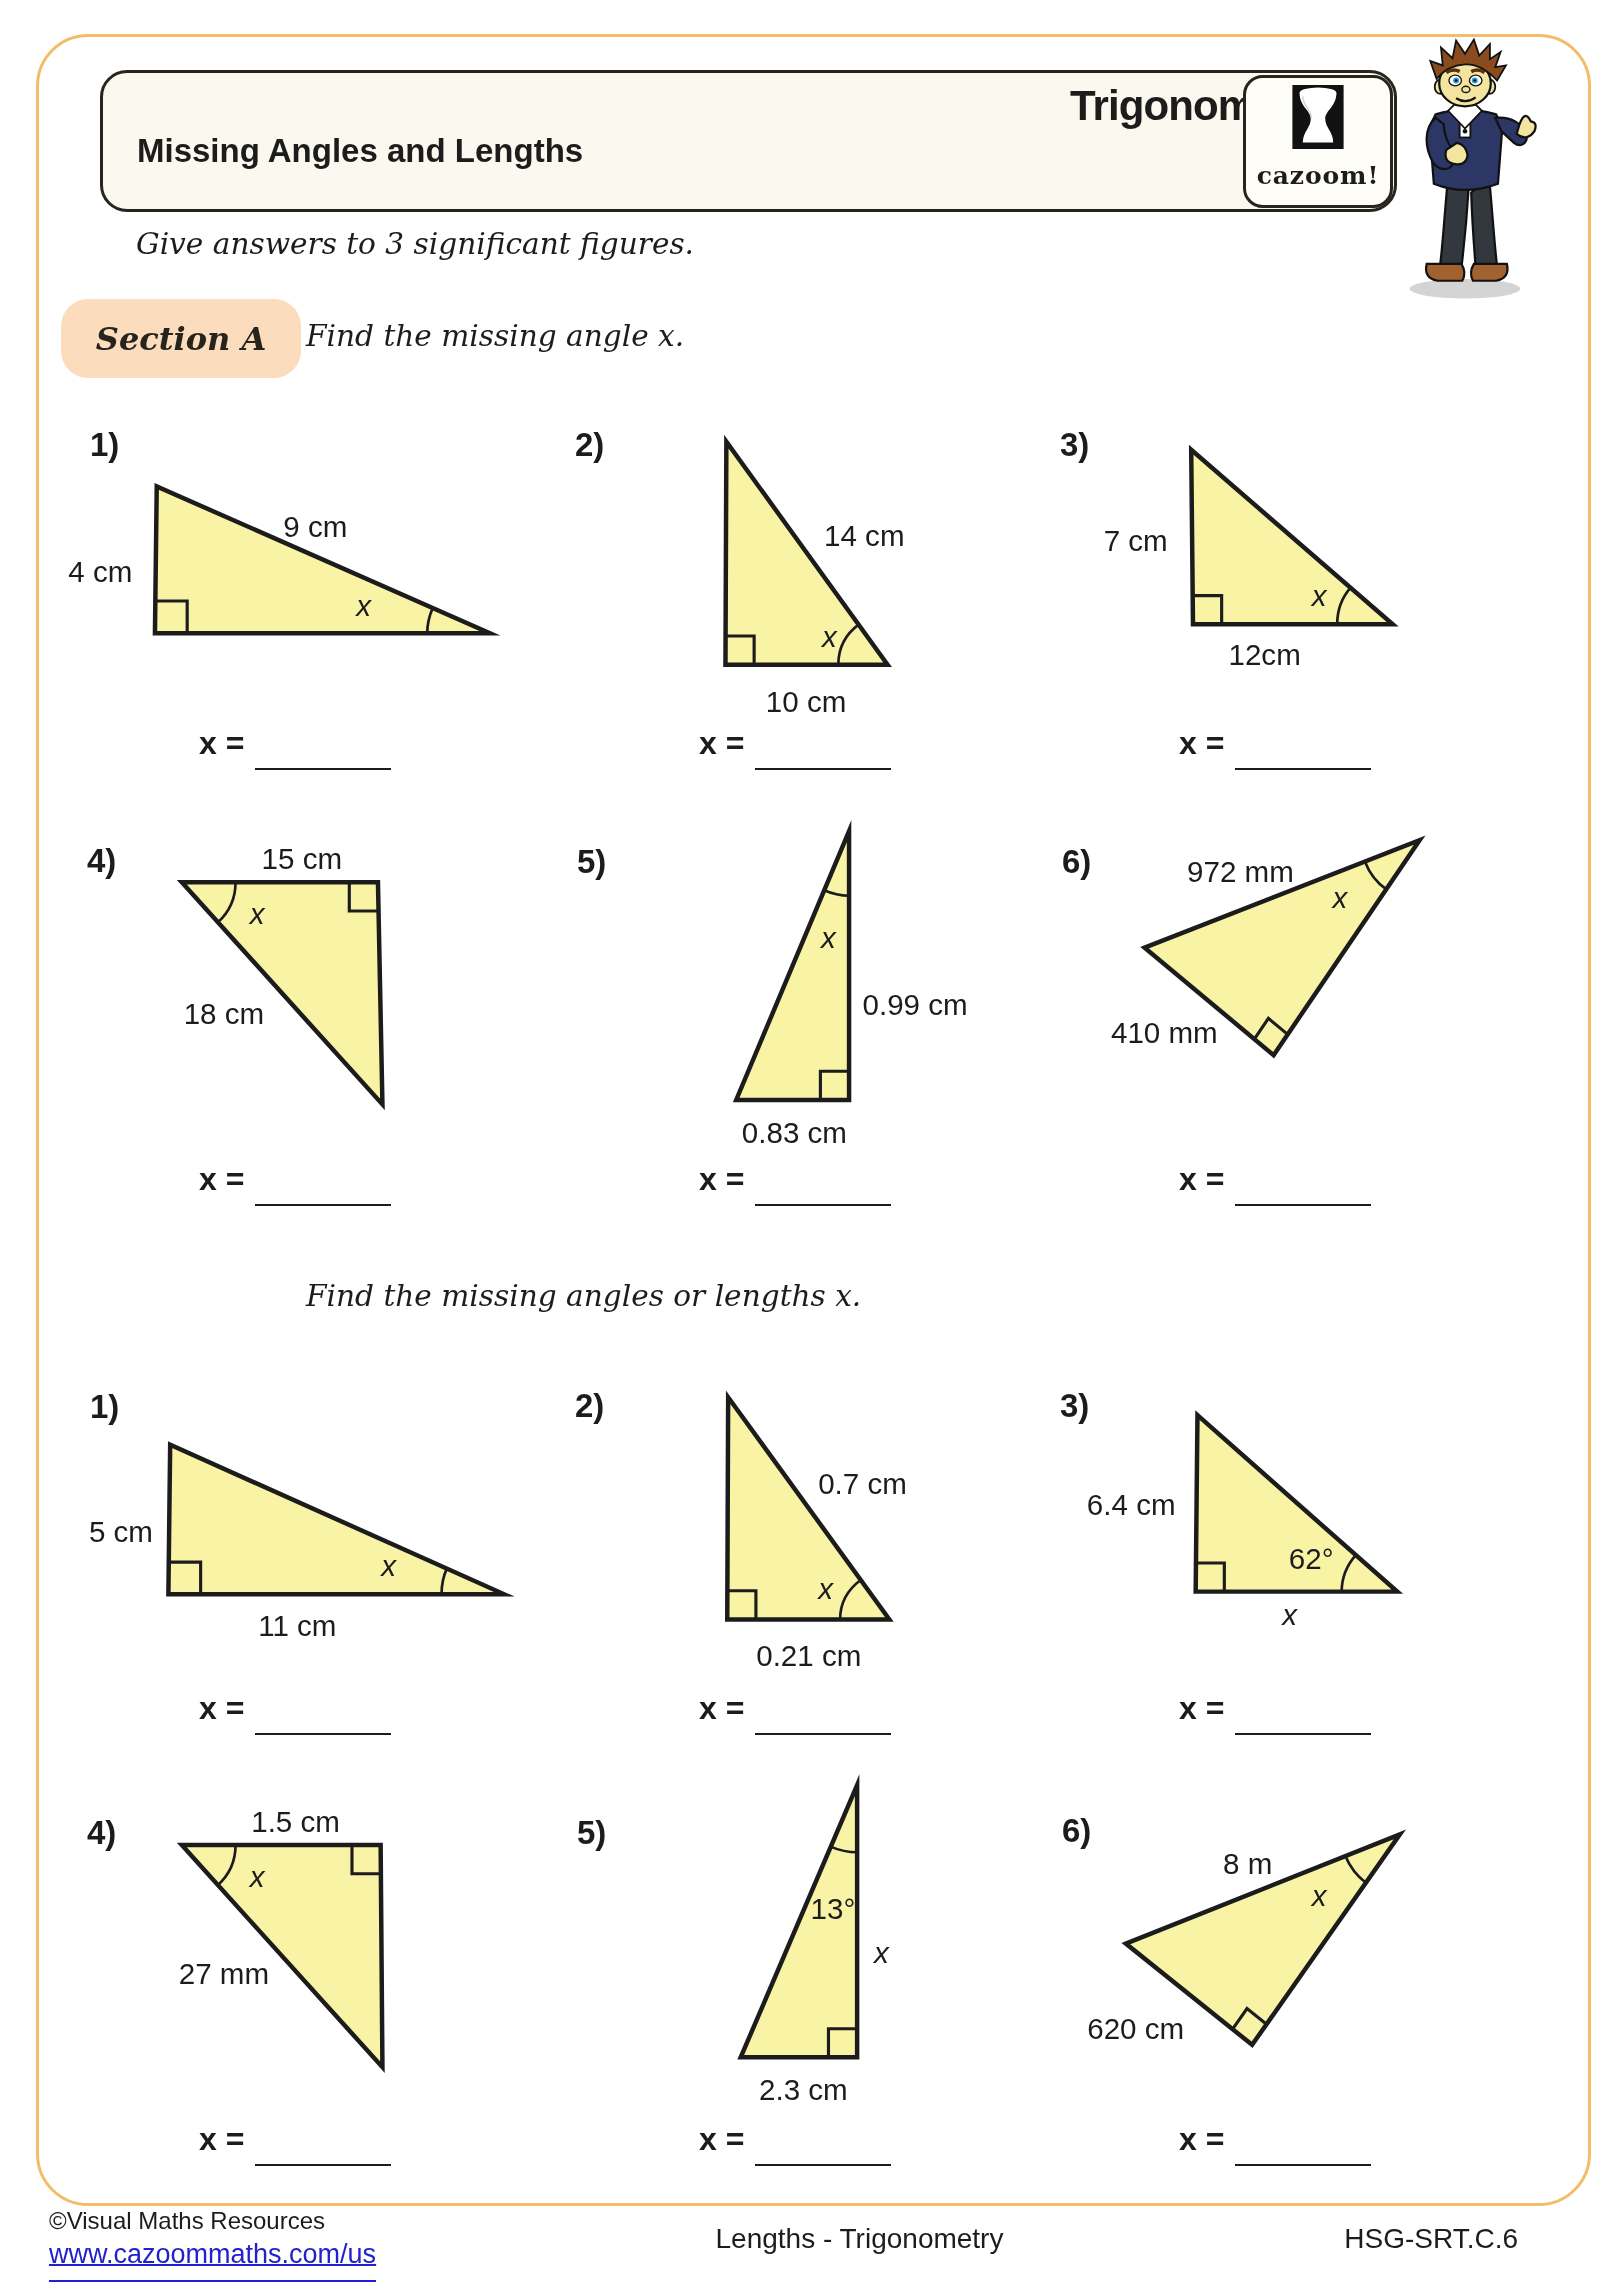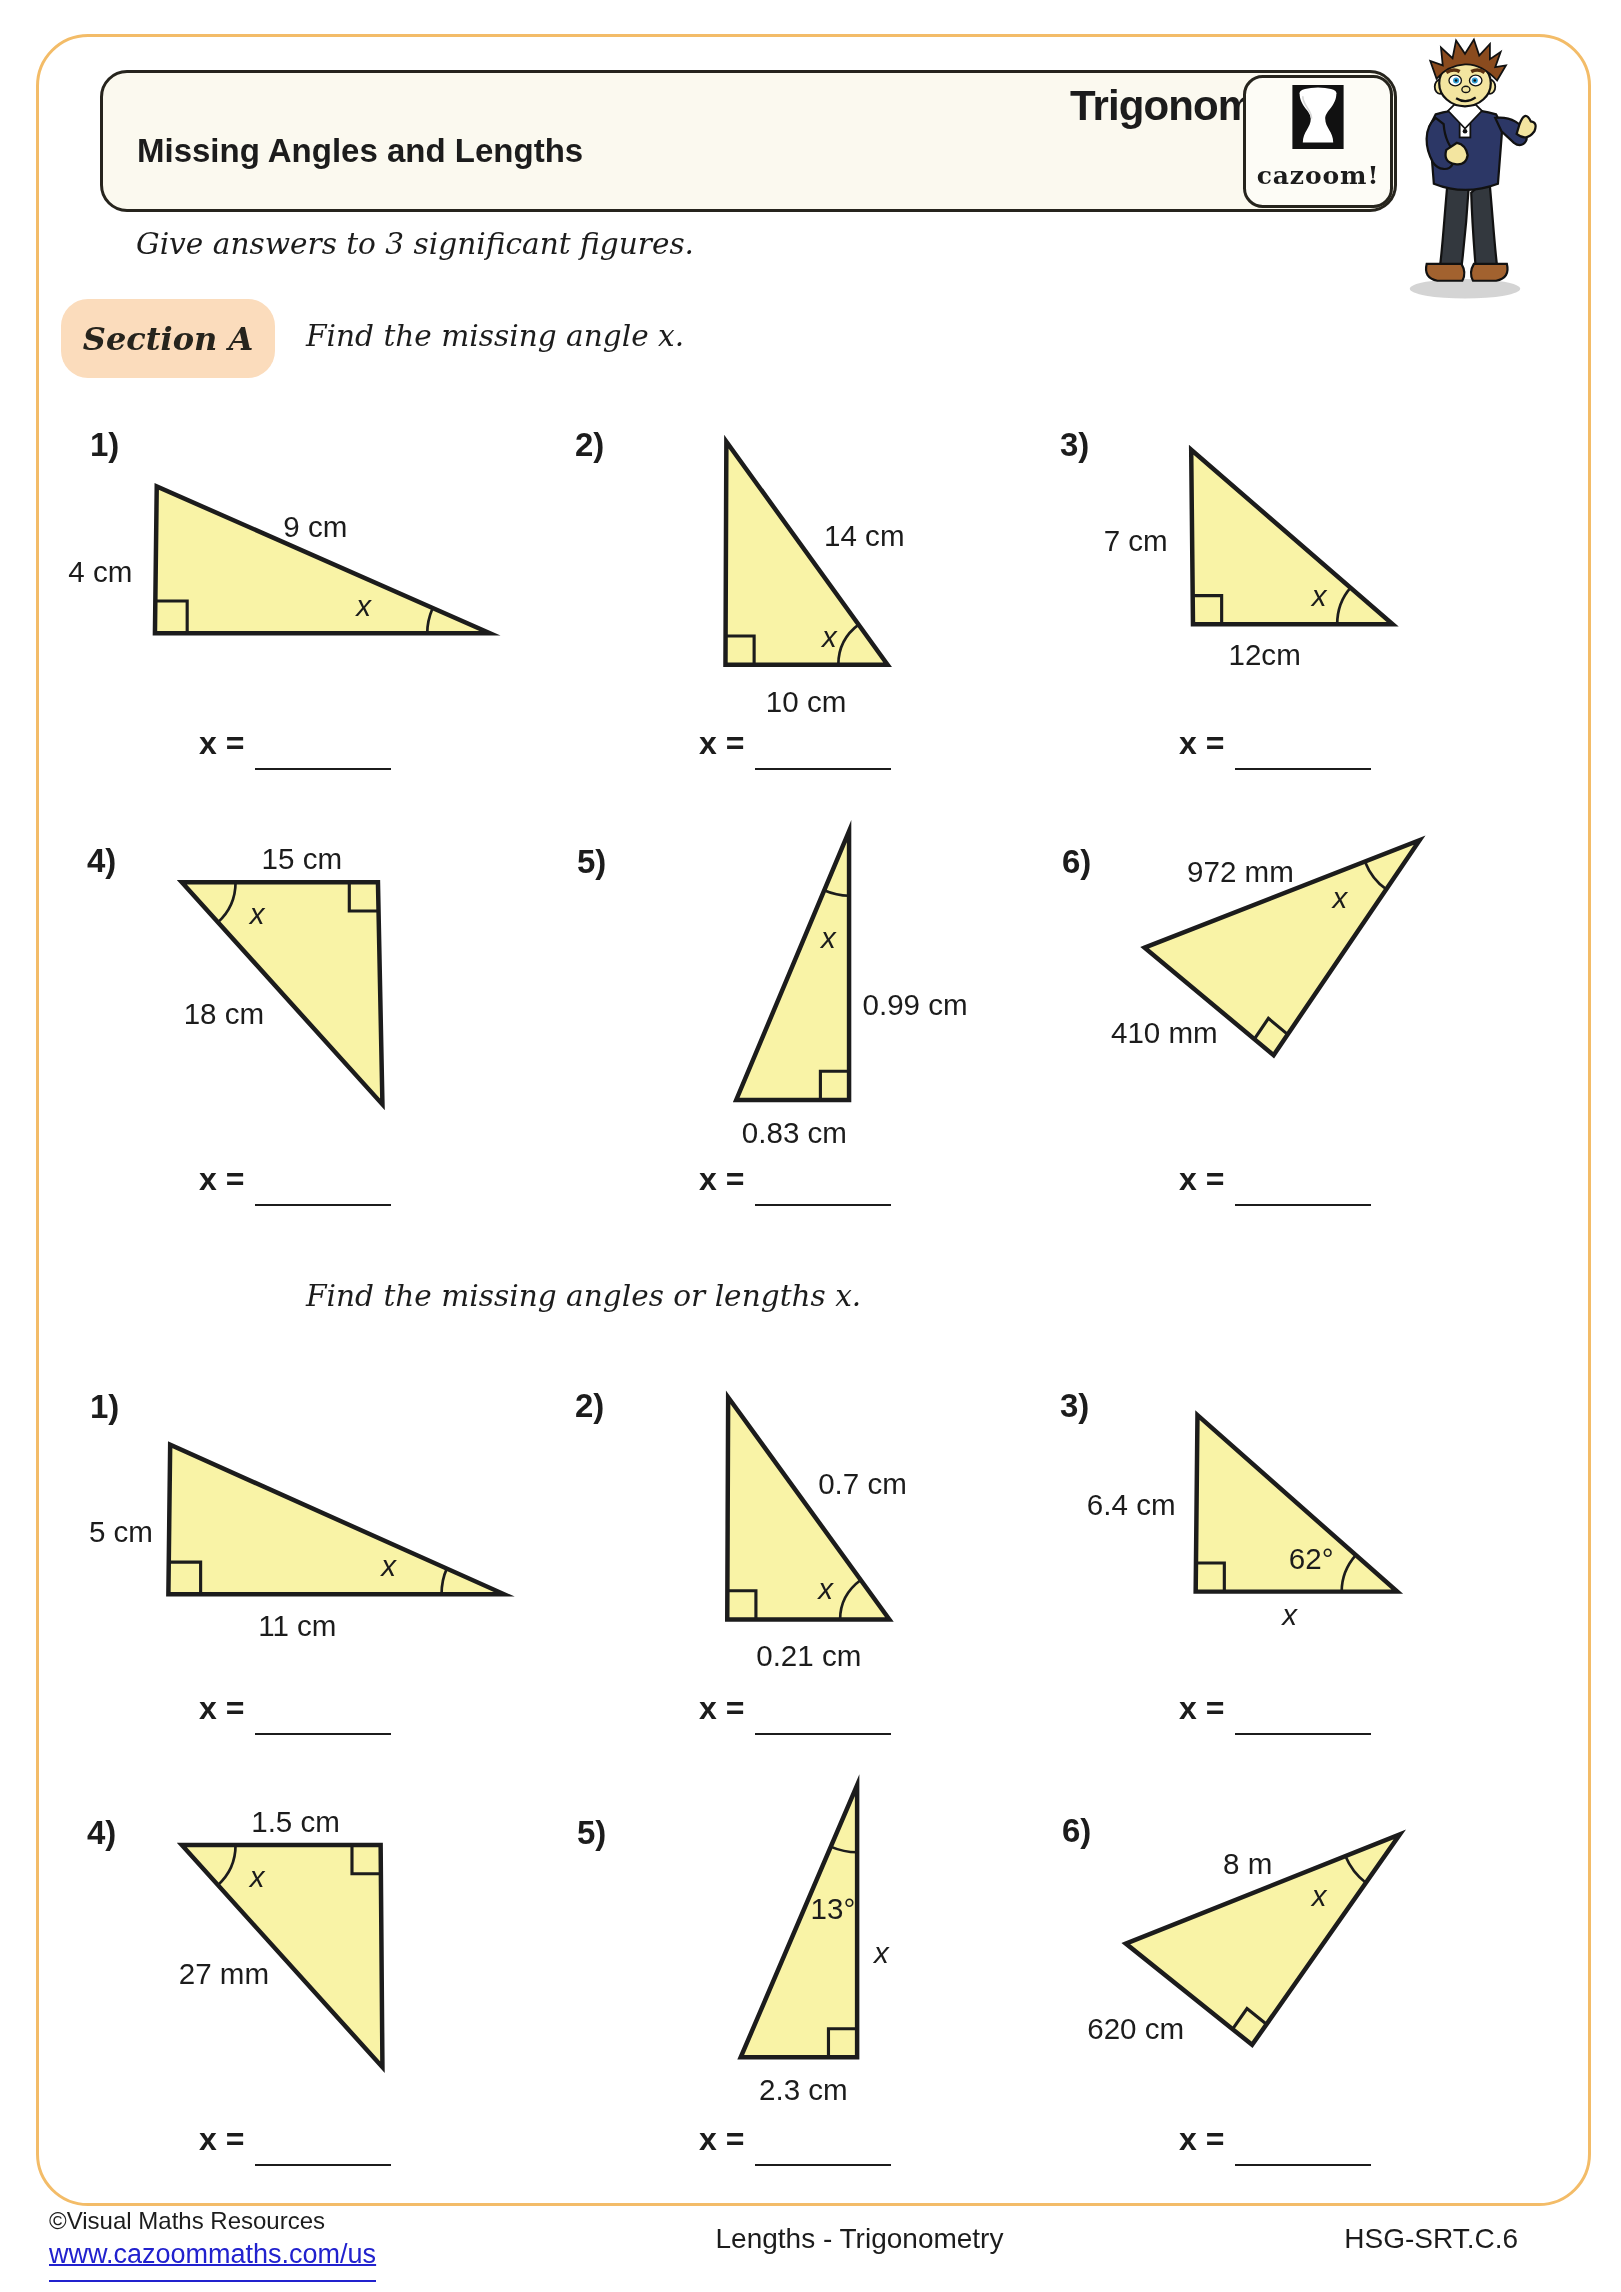--- a/index.html
+++ b/index.html
@@ -13,21 +13,21 @@
   #title{font-size:42px;font-weight:700;letter-spacing:-0.9px;text-align:right;}
   #subtitle{font-size:33px;font-weight:700;margin-top:2px;}
   #logo-box{position:absolute;left:1243px;top:75px;width:150px;height:133px;box-sizing:border-box;
             border:3.6px solid #26241d;border-radius:19.7px;background:#FDFCF6;
             display:flex;flex-direction:column;align-items:center;justify-content:flex-start;padding-top:7.2px;}
   #logo-text{font-family:"DejaVu Serif",serif;font-weight:700;font-size:25px;letter-spacing:0.9px;margin-top:12px;}
   #mascot{position:absolute;left:1386px;top:36px;width:158px;height:267px;}
   
   .serif-it{font-family:"DejaVu Serif",serif;font-style:italic;}
   #intro{position:absolute;left:136px;top:227px;font-size:29.6px;}
-  .pill{position:absolute;left:61px;width:214px;height:79px;background:#FBDCBC;border-radius:27px;
+  .pill{position:absolute;left:61px;width:240px;height:79px;background:#FBDCBC;border-radius:27px;
         display:flex;align-items:center;justify-content:center;
         font-family:"DejaVu Serif",serif;font-style:italic;font-weight:700;font-size:32px;color:#26241d;}
   #pill-a{top:299px;}
   #pill-b{top:1259px;}
   .task{position:absolute;left:306px;font-size:29.6px;}
   #task-a{top:319px;}
   #task-b{top:1279px;}
   
   .num{position:absolute;font-size:33px;font-weight:700;}
   

